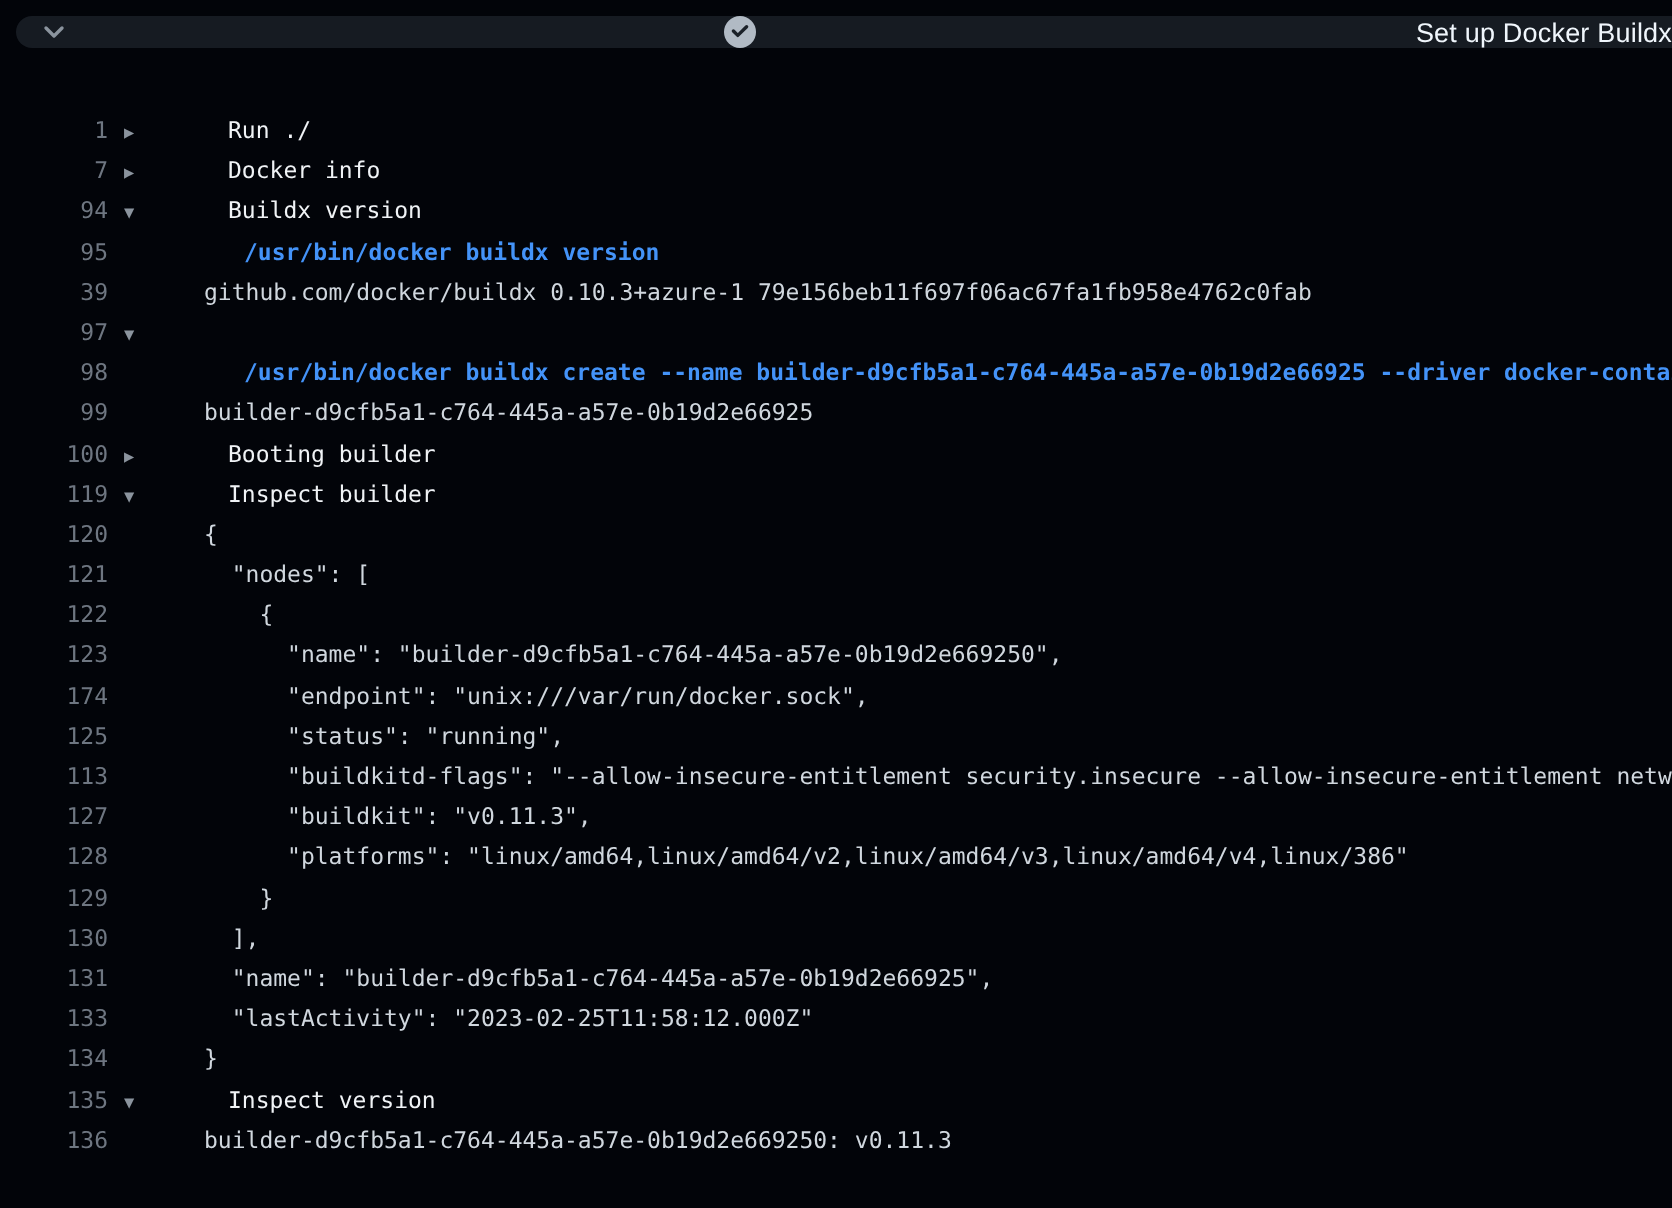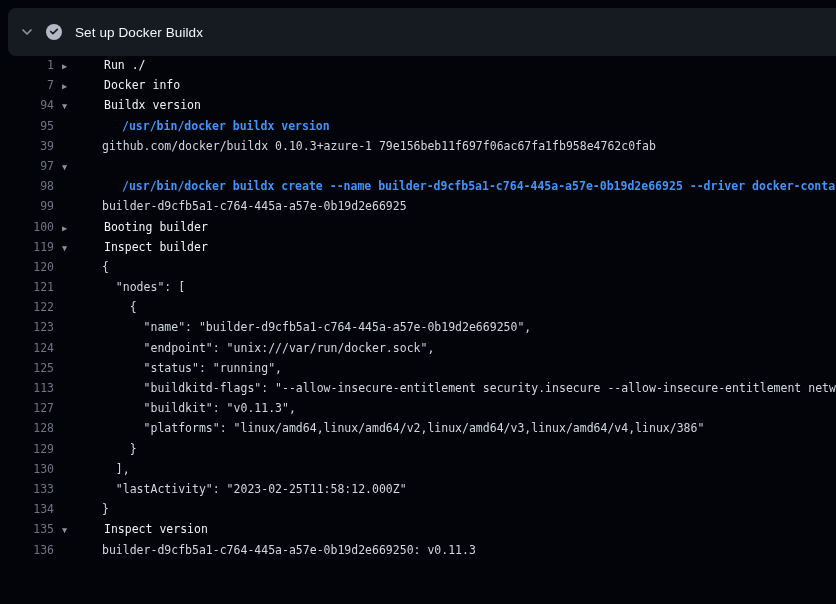--- a/index.html
+++ b/index.html
@@ -13,25 +13,26 @@
     --cmd:#4493f8;
   }
   html,body{margin:0;padding:0;}
   body{
     width:836px;height:604px;overflow:hidden;
     background:var(--bg);
     font-family:"Liberation Sans", sans-serif;
     position:relative;
   }
   .step-header{
-    position:absolute;left:8px;top:8px;right:0;height:48px;
+    position:absolute;left:8px;top:8px;right:0;height:16px;
     background:var(--header-bg);
     border-radius:8px 0 0 8px;
     display:flex;align-items:center;
     cursor:pointer;
+    justify-content:space-between;
   }
   .chev{
     width:12px;height:12px;margin-left:13px;flex:none;display:block;
   }
   .status{
     width:16px;height:16px;margin-left:13px;flex:none;display:block;
   }
   .step-title{
     margin-left:13px;
     color:var(--title);
@@ -61,21 +62,21 @@
   .caret{
     flex:0 0 12px;margin-left:8px;
     font-size:8.5px;line-height:20.2px;
     color:var(--caret);
   }
   .txt{
     line-height:20.2px;
     white-space:pre;
     overflow:hidden;
   }
-  .log-row.g .txt{color:var(--group);margin-left:0;cursor:pointer;padding-left:30px;}
+  .log-row.g .txt{color:var(--group);margin-left:10px;cursor:pointer;padding-left:30px;}
   .log-row.cmd .txt{color:var(--cmd);margin-left:48px;font-weight:bold;}
   .log-row.out .txt{color:var(--out);margin-left:28px;}
 </style>
 </head>
 <body>
 
 <div class="step-header">
   <svg class="chev" viewBox="0 0 12 12">
     <path d="M2 4 L6 8 L10 4" fill="none" stroke="#8b949e" stroke-width="1.7" stroke-linecap="round" stroke-linejoin="round"></path>
   </svg>
@@ -94,24 +95,25 @@
     <div class="log-row out"><span class="ln">39</span><span class="caret"></span><span class="txt">github.com/docker/buildx 0.10.3+azure-1 79e156beb11f697f06ac67fa1fb958e4762c0fab</span></div>
     <div class="log-row g"><span class="ln">97</span><span class="caret">▼</span></div>
     <div class="log-row cmd"><span class="ln">98</span><span class="caret"></span><span class="txt">/usr/bin/docker buildx create --name builder-d9cfb5a1-c764-445a-a57e-0b19d2e66925 --driver docker-container</span></div>
     <div class="log-row out"><span class="ln">99</span><span class="caret"></span><span class="txt">builder-d9cfb5a1-c764-445a-a57e-0b19d2e66925</span></div>
     <div class="log-row g"><span class="ln">100</span><span class="caret">▶</span><span class="txt">Booting builder</span></div>
     <div class="log-row g"><span class="ln">119</span><span class="caret">▼</span><span class="txt">Inspect builder</span></div>
     <div class="log-row out"><span class="ln">120</span><span class="caret"></span><span class="txt">{</span></div>
     <div class="log-row out"><span class="ln">121</span><span class="caret"></span><span class="txt">  "nodes": [</span></div>
     <div class="log-row out"><span class="ln">122</span><span class="caret"></span><span class="txt">    {</span></div>
     <div class="log-row out"><span class="ln">123</span><span class="caret"></span><span class="txt">      "name": "builder-d9cfb5a1-c764-445a-a57e-0b19d2e669250",</span></div>
-    <div class="log-row out"><span class="ln">124</span><span class="caret"></span><span class="txt">      "endpoint": "unix:///var/run/docker.sock",</span></div>
+    <div class="log-row out"><span class="ln">174</span><span class="caret"></span><span class="txt">      "endpoint": "unix:///var/run/docker.sock",</span></div>
     <div class="log-row out"><span class="ln">125</span><span class="caret"></span><span class="txt">      "status": "running",</span></div>
     <div class="log-row out"><span class="ln">113</span><span class="caret"></span><span class="txt">      "buildkitd-flags": "--allow-insecure-entitlement security.insecure --allow-insecure-entitlement network.host",</span></div>
     <div class="log-row out"><span class="ln">127</span><span class="caret"></span><span class="txt">      "buildkit": "v0.11.3",</span></div>
     <div class="log-row out"><span class="ln">128</span><span class="caret"></span><span class="txt">      "platforms": "linux/amd64,linux/amd64/v2,linux/amd64/v3,linux/amd64/v4,linux/386"</span></div>
     <div class="log-row out"><span class="ln">129</span><span class="caret"></span><span class="txt">    }</span></div>
     <div class="log-row out"><span class="ln">130</span><span class="caret"></span><span class="txt">  ],</span></div>
+    <div class="log-row out"><span class="ln">131</span><span class="caret"></span><span class="txt">  "name": "builder-d9cfb5a1-c764-445a-a57e-0b19d2e66925",</span></div>
     <div class="log-row out"><span class="ln">133</span><span class="caret"></span><span class="txt">  "lastActivity": "2023-02-25T11:58:12.000Z"</span></div>
     <div class="log-row out"><span class="ln">134</span><span class="caret"></span><span class="txt">}</span></div>
     <div class="log-row g"><span class="ln">135</span><span class="caret">▼</span><span class="txt">Inspect version</span></div>
     <div class="log-row out"><span class="ln">136</span><span class="caret"></span><span class="txt">builder-d9cfb5a1-c764-445a-a57e-0b19d2e669250: v0.11.3</span></div>
   </div>
 
 </body></html>

